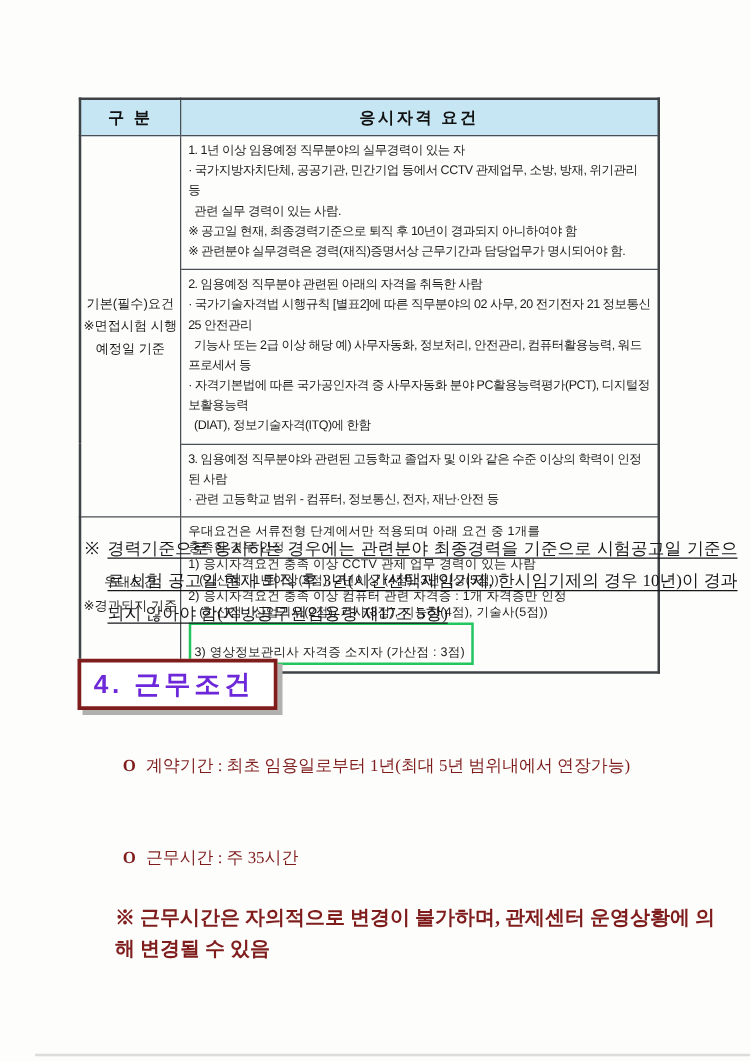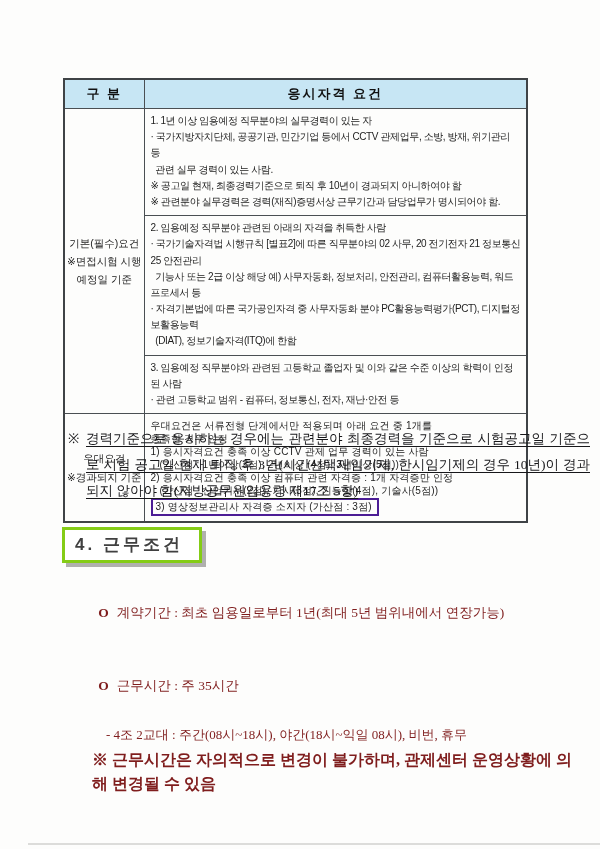--- a/index.html
+++ b/index.html
@@ -26,40 +26,40 @@
   }
   .content-cell {
     vertical-align:top; font-size:10px; letter-spacing:-0.4px;
     line-height:1.62; padding:4px 5px 5px 6px;
   }
   .content-cell.tight { line-height:1.3; letter-spacing:0.2px; padding-top:5px; }
   .sec1 { height:78px; } .sec2 { height:76px; } .sec3 { height:23px; } .sec4 { height:93px; }
   .ln { white-space:pre-wrap; }
   .bold { font-weight:normal; }
   .red-box {
-    display:inline-block; border:2px solid #4c1d95;
-    padding:0 5px 1px 3px; margin-top:1px;
+    display:inline-block; border:2px solid #22c55e;
+    padding:16px 5px 1px 3px; margin-top:1px;
   }
   
   .note {
     position:absolute; left:68px; top:426px; width:522px;
     font-family:"Liberation Serif","DejaVu Serif",serif;
     font-size:13.5px; line-height:26px; color:#17171a;
   }
   .note-marker { position:absolute; left:0; top:0; }
   .note-body {
     display:block; padding-left:18px; text-align:justify;
     text-decoration:underline; text-underline-offset:3px;
   }
   
   .heading-box {
     position:absolute; left:62px; top:527px;
-    border:3px solid #84cc16; background:#fff;
+    border:3px solid #7f1d1d; background:#fff;
     padding:3px 16px 4px 10px;
-    font-size:17px; font-weight:bold; letter-spacing:3px; color:#404040;
+    font-size:21px; font-weight:bold; letter-spacing:3px; color:#6d28d9;
     box-shadow:4px 4px 0 #b0b0ae;
   }
   
   .work-items {
     position:absolute; left:78px; top:576px; width:500px;
     font-family:"Liberation Serif","DejaVu Serif",serif;
     font-size:13.5px; line-height:24.5px; color:#7f1d1d;
   }
   .item { white-space:pre-wrap; }
   .item .bullet { font-weight:bold; margin-right:8px; }
@@ -143,18 +143,17 @@
     <span>4. 근무조건</span>
   </div>
 
   <div class="work-items">
     <div class="item">
       <span class="bullet">O</span><span class="bold">계약기간</span><span> : 최초 임용일로부터 1년(최대 5년 범위내에서 연장가능)</span>
     </div>
     <div class="item">
       <span class="bullet">O</span><span class="bold">근무시간 : 주 35시간</span>
     </div>
-    <div class="sub">- 4조 2교대 : 주간(08시~18시), 야간(18시~익일 08시), 비번, 휴무</div>
     <div class="work-note">※ 근무시간은 자의적으로 변경이 불가하며, 관제센터 운영상황에 의해 변경될 수 있음</div>
   </div>
 
   <div class="page-bottom-line"></div>
 </div>
 
 </body></html>

